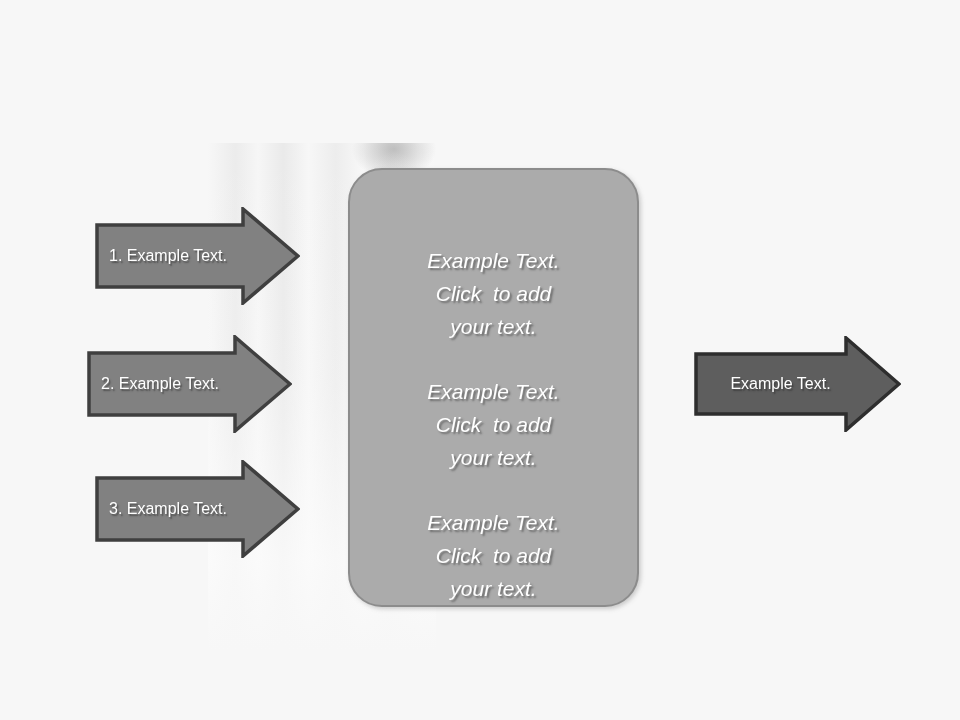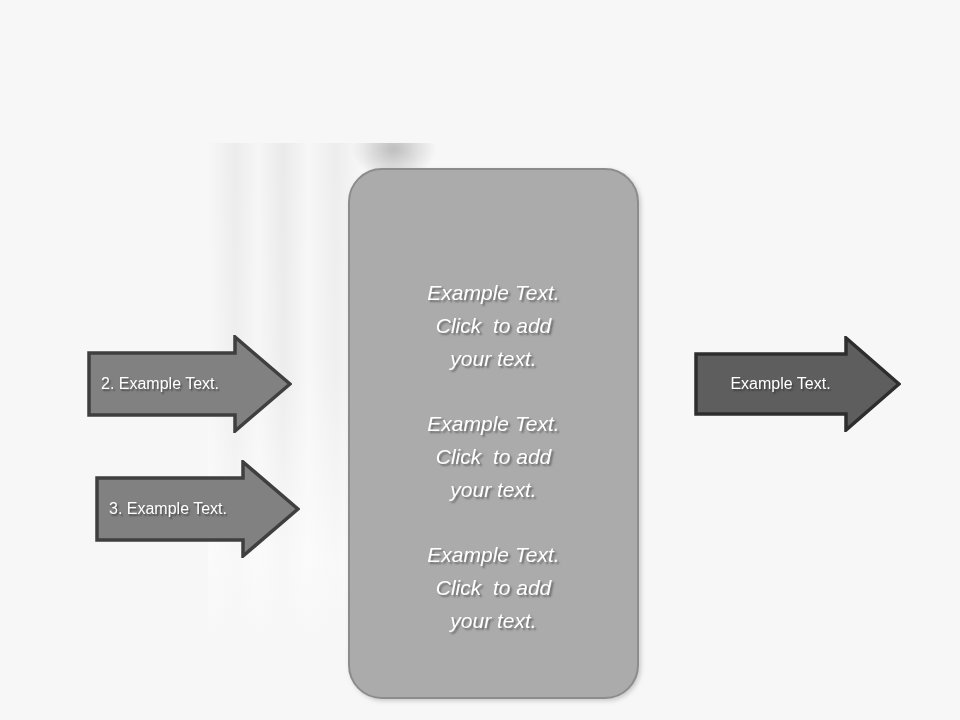--- a/index.html
+++ b/index.html
@@ -120,29 +120,29 @@
     padding-right: 34px;
     box-sizing: border-box;
   }
 
   
   .panel {
     position: absolute;
     left: 348px;
     top: 168px;
     width: 291px;
-    height: 531px;
+    height: 439px;
     background: #ABABAB;
     border: 2px solid #8C8C8C;
     border-radius: 34px;
     box-sizing: border-box;
     box-shadow: 2px 2px 4px rgba(120,120,120,0.35);
     display: flex;
     flex-direction: column;
-    justify-content: center;
+    justify-content: flex-end;
     padding-top: 45px;
     box-sizing: border-box;
   }
   .panel-block {
     text-align: center;
     color: #FFFFFF;
     font-style: italic;
     font-size: 21px;
     line-height: 33px;
     text-shadow: 2px 2px 2px rgba(85,85,85,0.75);
@@ -153,20 +153,26 @@
 </style>
 </head>
 <body>
 
 <div id="slide">
 
   <div class="bg-photo"></div>
   <div class="bg-photo-shade"></div>
 
 
+  <div class="arrow arrow-left" id="arrow-1">
+    <svg class="arrow-shape" viewBox="0 0 205 98" preserveAspectRatio="none">
+      <polygon points="2,18 148,18 148,2 203,49 148,96 148,80 2,80" fill="#818181" stroke="#3F3F3F" stroke-width="3.5" stroke-linejoin="miter"></polygon>
+    </svg>
+    <span class="arrow-label">1. Example Text.</span>
+  </div>
 
   <div class="arrow arrow-left" id="arrow-2">
     <svg class="arrow-shape" viewBox="0 0 205 98" preserveAspectRatio="none">
       <polygon points="2,18 148,18 148,2 203,49 148,96 148,80 2,80" fill="#818181" stroke="#3F3F3F" stroke-width="3.5" stroke-linejoin="miter"></polygon>
     </svg>
     <span class="arrow-label">2. Example Text.</span>
   </div>
 
   <div class="arrow arrow-left" id="arrow-3">
     <svg class="arrow-shape" viewBox="0 0 205 98" preserveAspectRatio="none">

